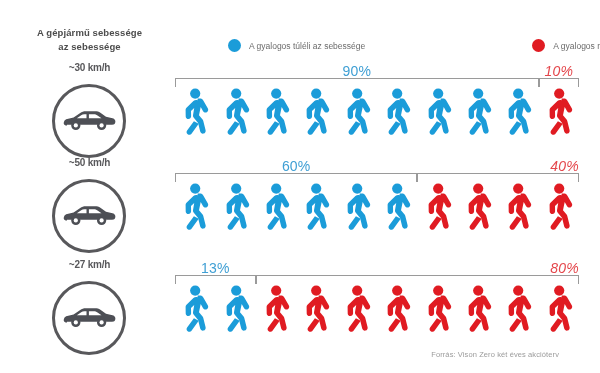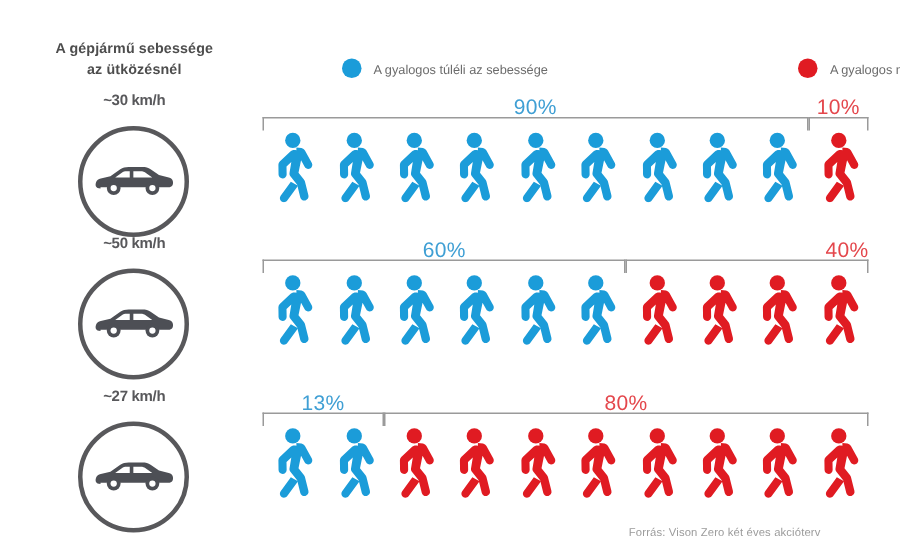--- a/index.html
+++ b/index.html
@@ -118,54 +118,54 @@
     box-sizing: border-box;
   }
   .pct {
     position: absolute;
     top: 1px;
     font-size: 14px;
     text-align: center;
     letter-spacing: 0.2px;
   }
   .pct.blue { color: #3f9fd4; }
-  .pct.red  { color: #e4474c; }
+  .pct.red  { color: #e4474c; font-style: italic; }
 
   .people {
     position: absolute;
     top: 26px;
     left: 0;
     display: flex;
     align-items: flex-end;
   }
   .person {
     width: 40.4px;
     display: flex;
     justify-content: center;
   }
   .person svg { display: block; }
 
   
   .source {
     position: absolute;
-    right: 21px;
+    right: 9px;
     bottom: 14px;
     font-size: 7.5px;
     color: #9b9b9b;
     letter-spacing: 0.1px;
   }
 </style>
 </head>
 <body>
 
 <div id="infographic">
 
   <div class="header-title">
     <div>A gépjármű sebessége</div>
-    <div>az ütközésnél</div>
+    <div>az sebessége</div>
   </div>
 
   <div class="legend">
     <div class="legend-entry">
       <span class="legend-dot blue"></span>
       <span class="legend-label">A gyalogos túléli az sebessége</span>
     </div>
     <div class="legend-entry second">
       <span class="legend-dot red"></span>
       <span class="legend-label">A gyalogos meghal</span>
@@ -365,21 +365,21 @@
         <circle cx="14.8" cy="19.4" r="4.6" fill="#4d4f55"></circle>
         <circle cx="14.8" cy="19.4" r="2.1" fill="#ffffff"></circle>
         <circle cx="40.6" cy="19.4" r="4.6" fill="#4d4f55"></circle>
         <circle cx="40.6" cy="19.4" r="2.1" fill="#ffffff"></circle>
       </svg>
     </div>
     <div class="chart-area">
       <div class="bracket" style="left:0px; width:80.8px;"></div>
       <div class="pct blue" style="left:0px; width:80.8px;">13%</div>
       <div class="bracket" style="left:80.8px; width:323.2px;"></div>
-      <div class="pct red" style="left:80.8px; width:323.2px;">80%</div>
+      <div class="pct red" style="left:80.8px; width:323.2px;text-align:right;">80%</div>
       <div class="people">
           <span class="person">
             <svg width="30" height="47" viewBox="0 0 30 47">
               <circle cx="15.2" cy="5.6" r="5.1" fill="#1b9cd9"></circle>
               <path fill="#1b9cd9" d="M17.6 12.2c-1.5-.5-3.1-.2-4.2.9l-6.9 6.6c-.6.6-.9 1.3-.9 2.1l.1 6.6c0 1.4 1.2 2.6 2.7 2.6 1.5 0 2.7-1.2 2.7-2.7l-.1-5.3 3.2-3-1.2 7.3c-.1.8.1 1.6.6 2.2l4.5 5.6 2.1 8.5c.4 1.5 1.9 2.4 3.4 2 1.5-.4 2.4-1.9 2-3.4l-2.3-9.2c-.1-.5-.4-1-.7-1.4l-3.6-4.4 1.7-8.3 2.4 4.3c.5.9 1.4 1.4 2.4 1.4.4 0 .9-.1 1.3-.3 1.3-.7 1.8-2.4 1.1-3.7l-4.6-8.2c-.5-.9-1.3-1.5-2.3-1.8l-3.4-.2z"></path>
               <path fill="#1b9cd9" d="M13.9 33.2l-6.8 9.3c-.9 1.2-.6 2.9.6 3.8.5.4 1 .5 1.6.5.8 0 1.7-.4 2.2-1.1l7.2-9.9-4.8-2.6z"></path>
             </svg>
           </span>
           <span class="person">
             <svg width="30" height="47" viewBox="0 0 30 47">

